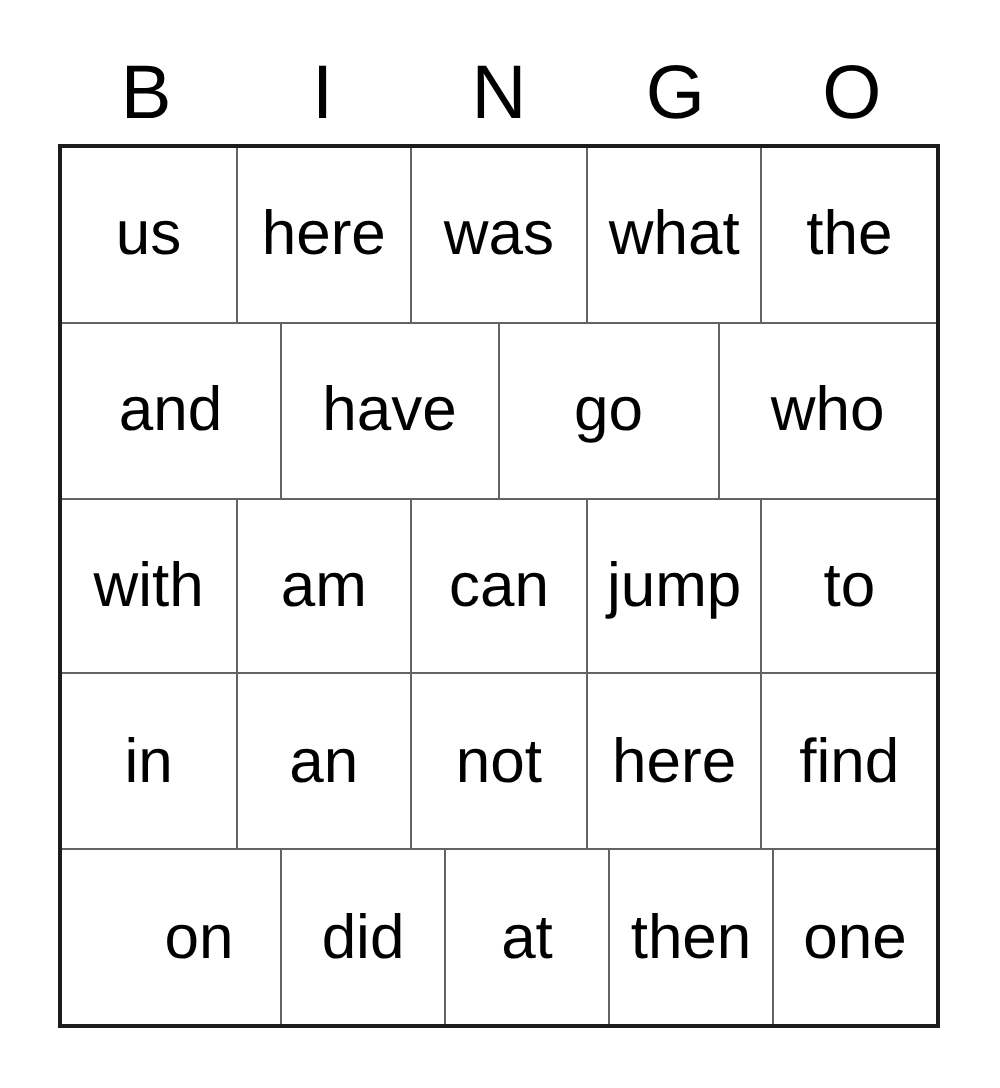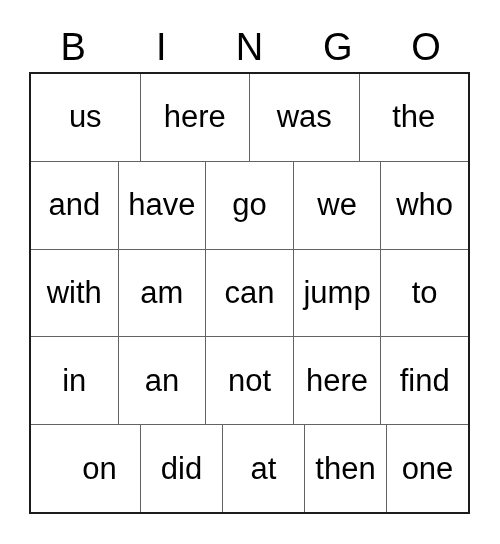--- a/index.html
+++ b/index.html
@@ -101,28 +101,28 @@
     <div class="header-letter">G</div>
     <div class="header-letter">O</div>
   </div>
 
   <div id="bingo-grid">
 
     <div class="bingo-row">
       <div class="bingo-cell">us</div>
       <div class="bingo-cell">here</div>
       <div class="bingo-cell">was</div>
+      <div class="bingo-cell">what</div>
       <div class="bingo-cell">the</div>
     </div>
 
     <div class="bingo-row">
       <div class="bingo-cell">and</div>
       <div class="bingo-cell">have</div>
       <div class="bingo-cell">go</div>
-      <div class="bingo-cell">we</div>
       <div class="bingo-cell">who</div>
     </div>
 
     <div class="bingo-row">
       <div class="bingo-cell">with</div>
       <div class="bingo-cell">am</div>
       <div class="bingo-cell">can</div>
       <div class="bingo-cell">jump</div>
       <div class="bingo-cell">to</div>
     </div>

